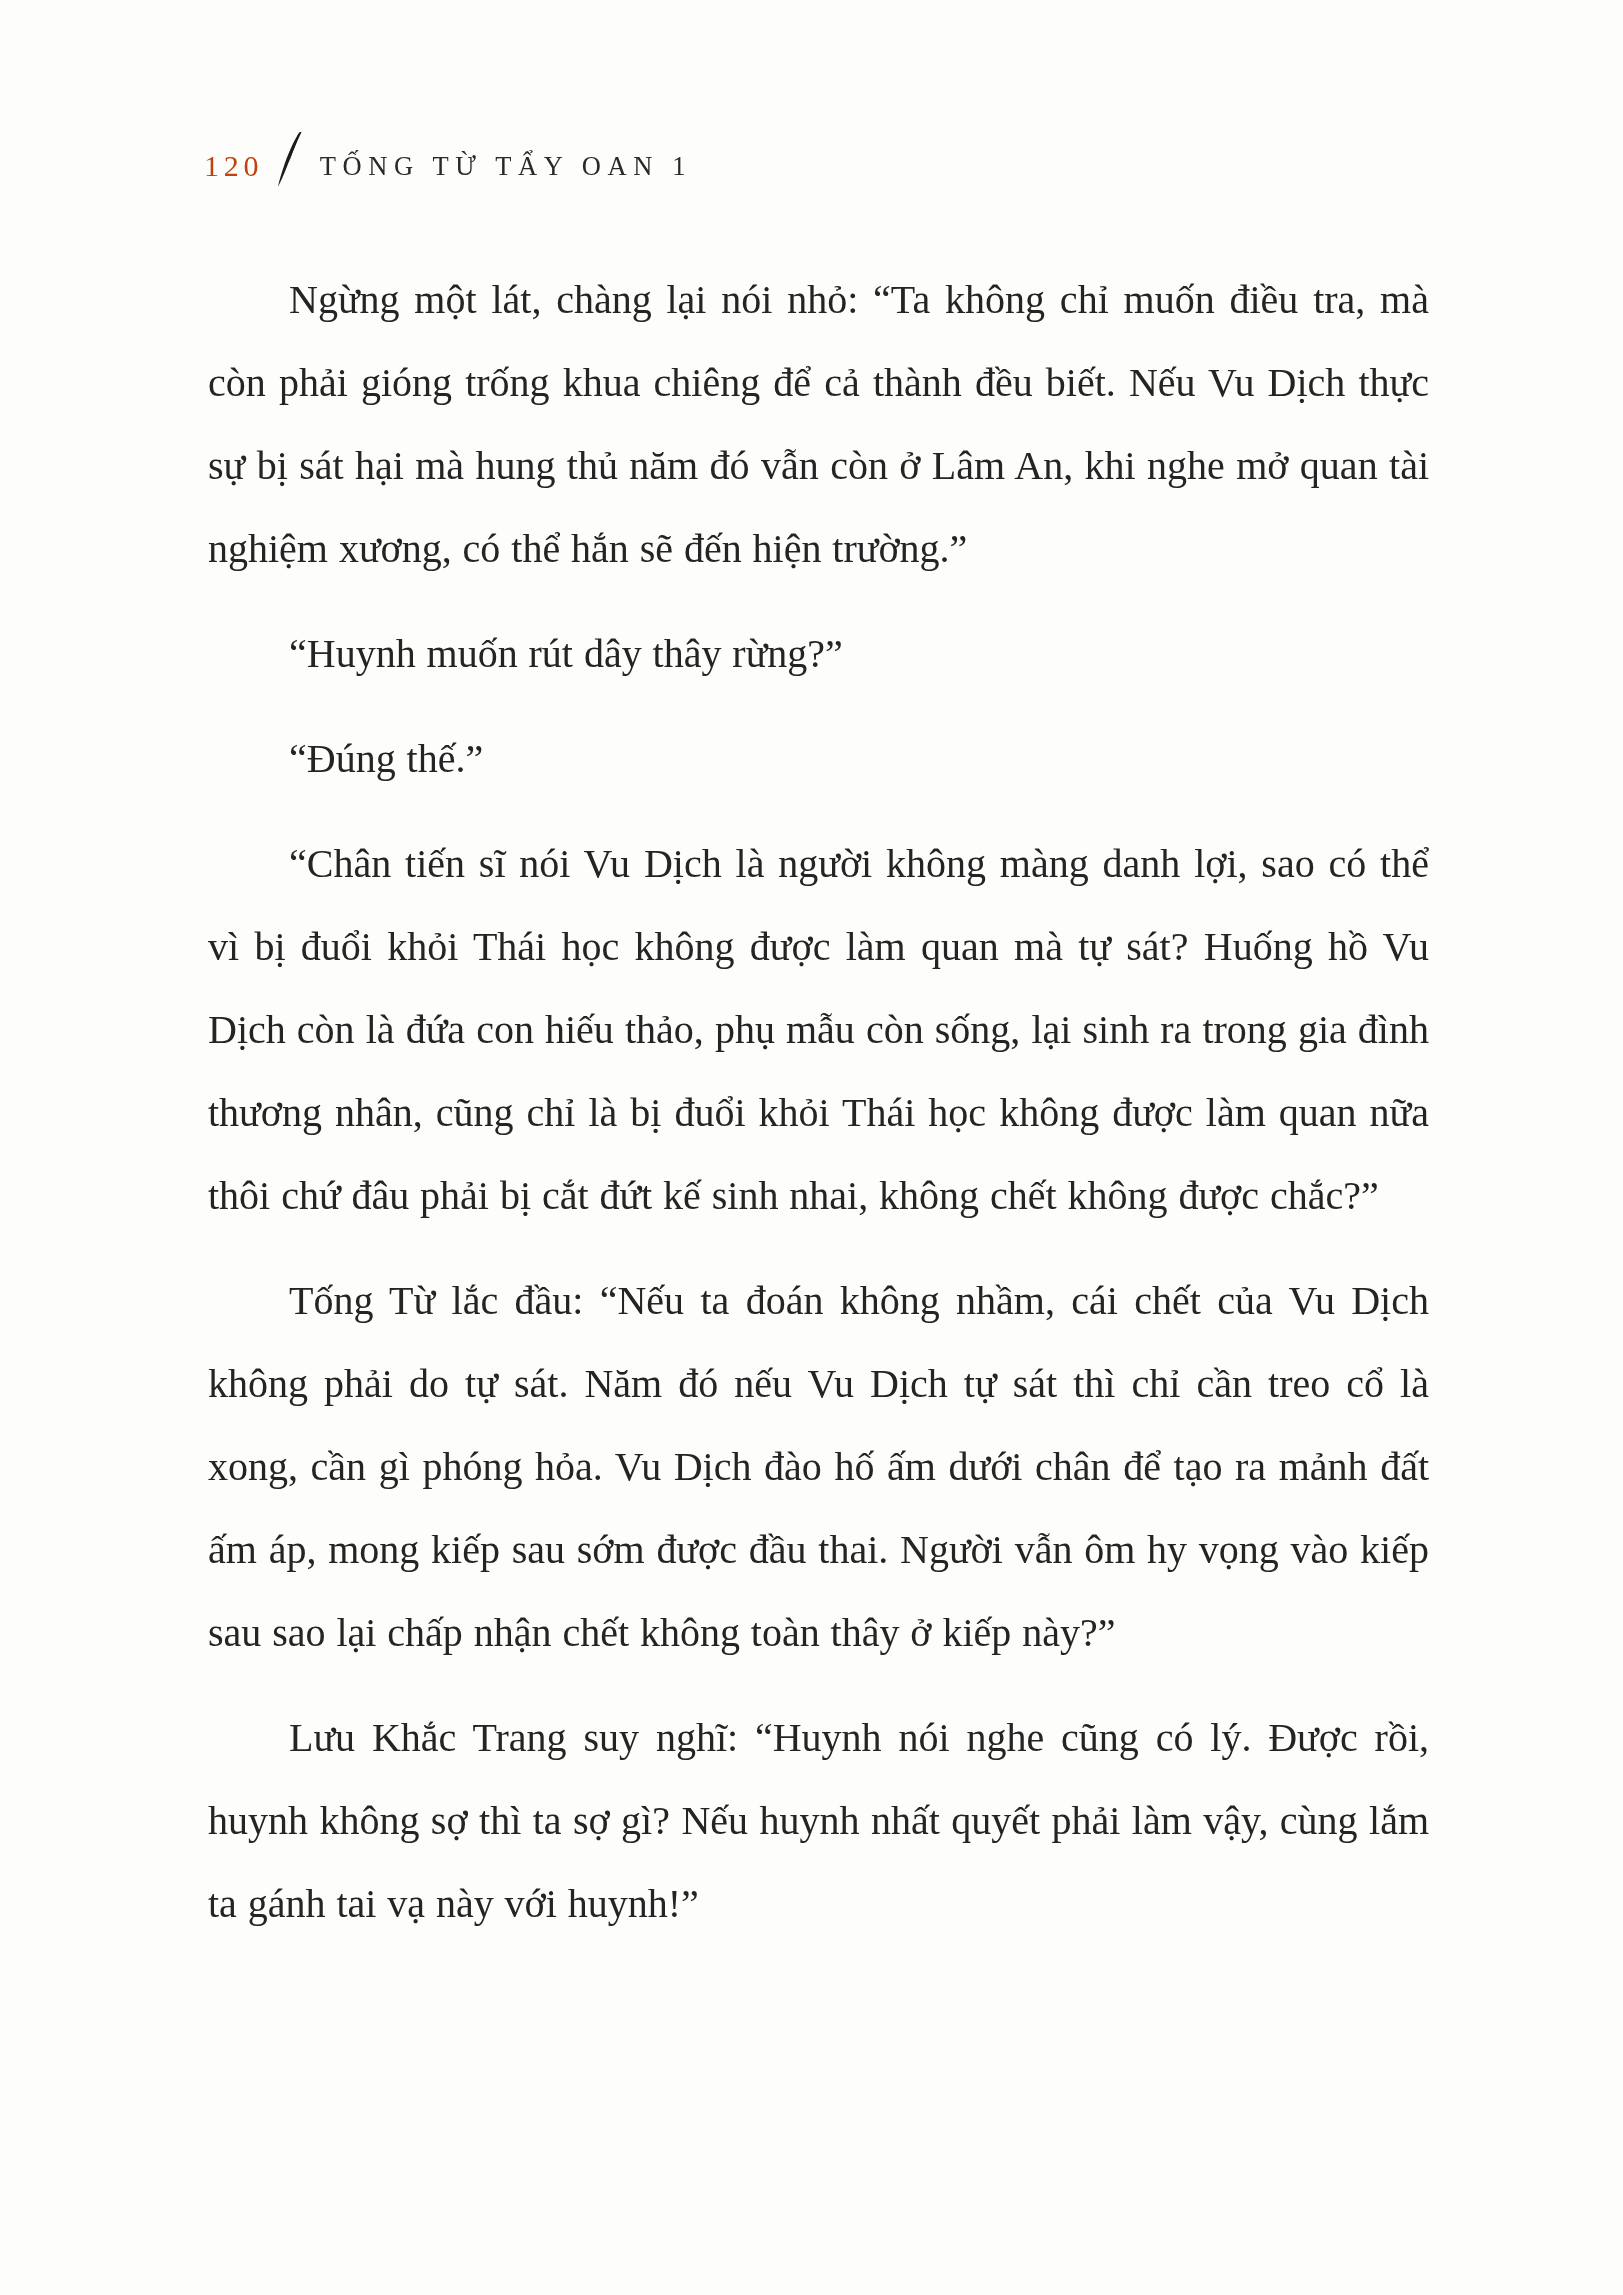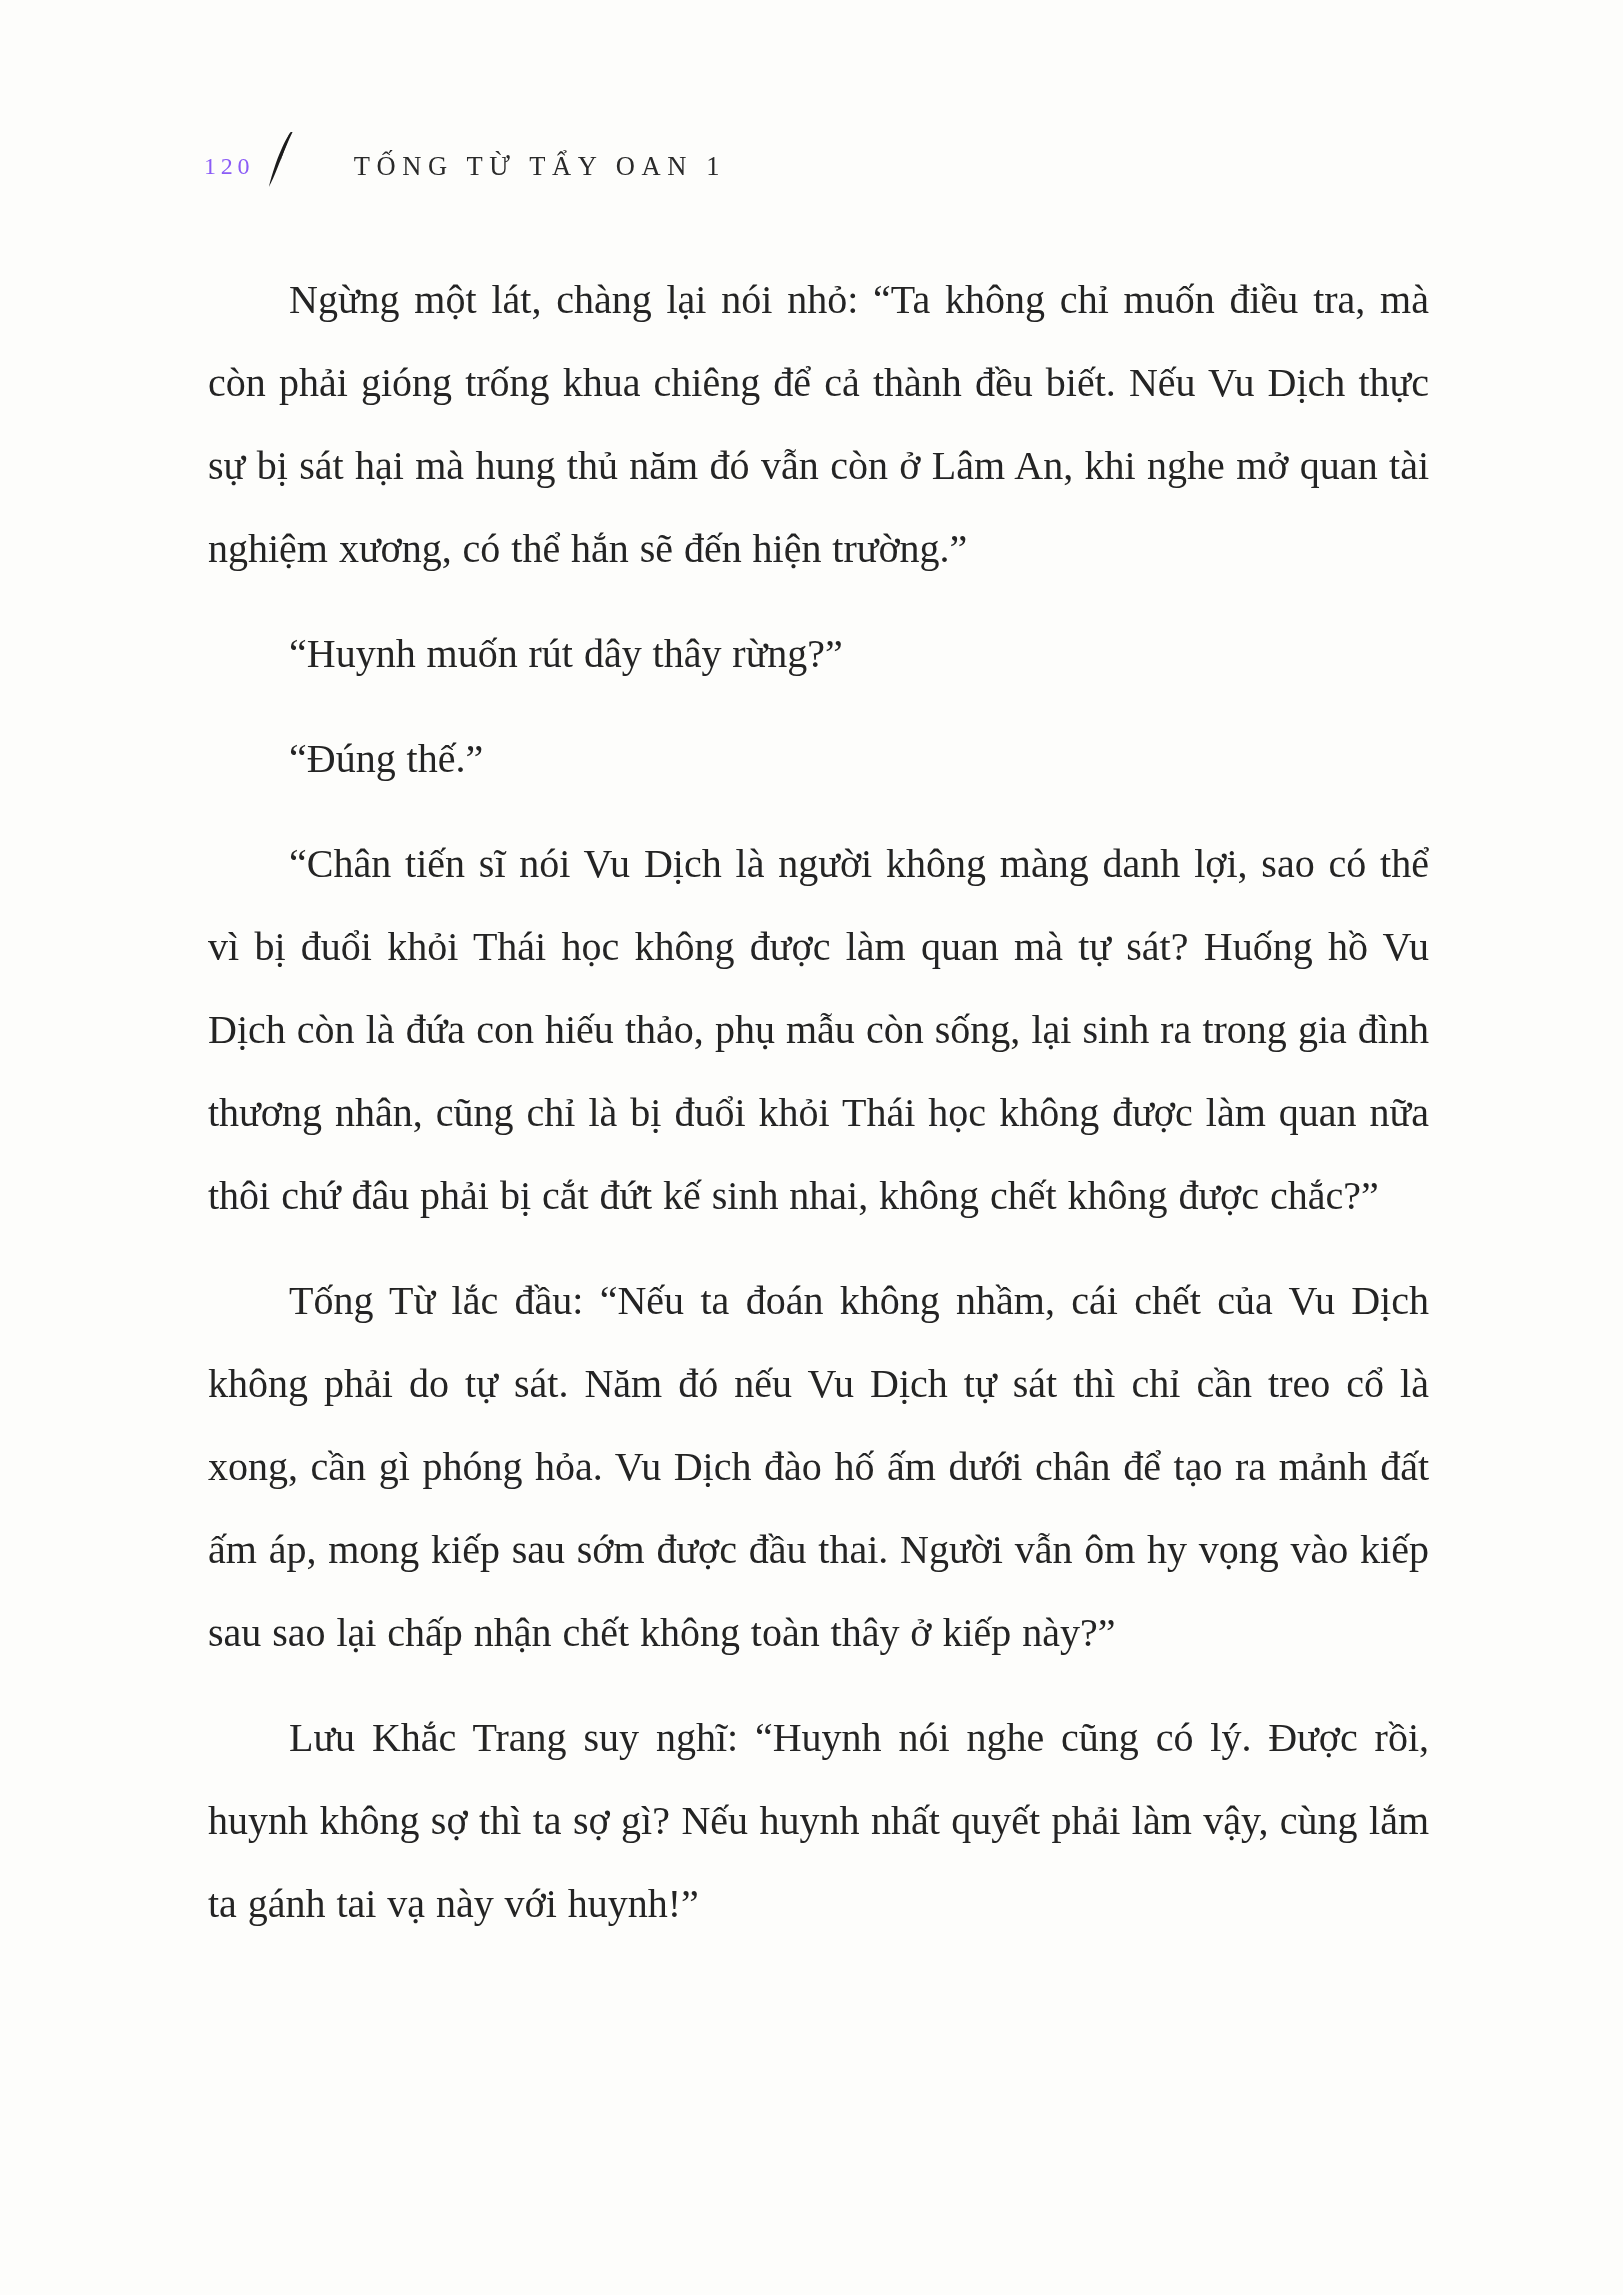--- a/index.html
+++ b/index.html
@@ -19,40 +19,39 @@
   }
   .running-header {
     position: absolute;
     top: 145px;
     left: 204px;
     display: flex;
     align-items: center;
     gap: 12.3px;
   }
   .page-number {
-    font-size: 24px;
+    font-size: 30px;
     letter-spacing: 4.7px;
-    color: #8b5cf6;
+    color: #c2410c;
     font-family: "Liberation Serif", "DejaVu Serif", serif;
   }
   .header-flourish {
     width: 28.4px;
     height: 57px;
     margin: -14.2px 2.8px 0 0.9px;
     flex: 0 0 auto;
   }
   .book-title {
     font-size: 26.5px;
     letter-spacing: 6.6px;
     font-weight: 500;
     color: #2a2a2a;
     text-transform: uppercase;
     white-space: nowrap;
     font-family: "Liberation Serif", "DejaVu Serif", serif;
-    margin-left: 43px;
   }
   .content {
     position: absolute;
     top: 258px;
     left: 208px;
     width: 1221px;
   }
   .content p {
     margin: 0 0 22px 0;
     font-size: 40px;

